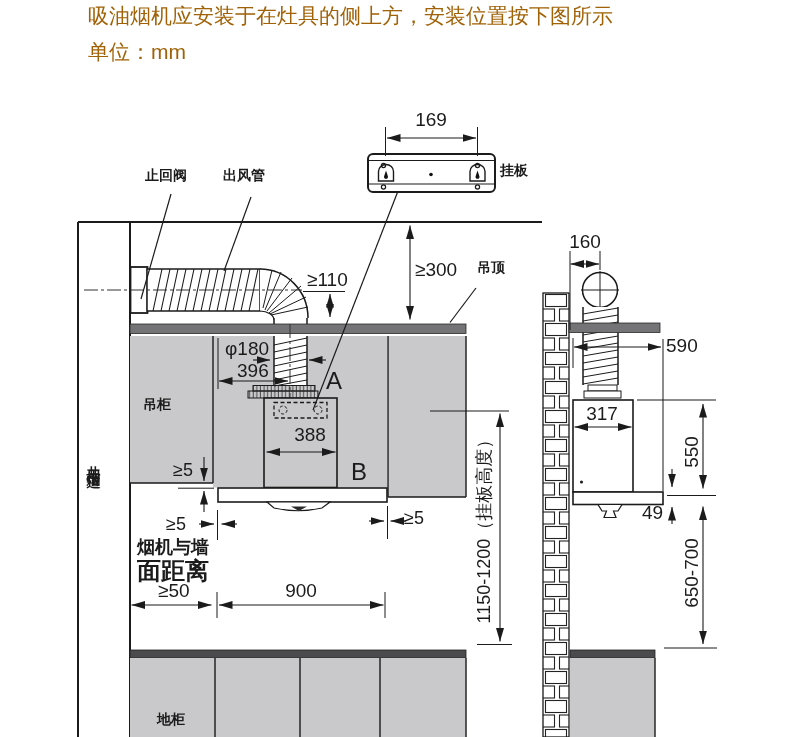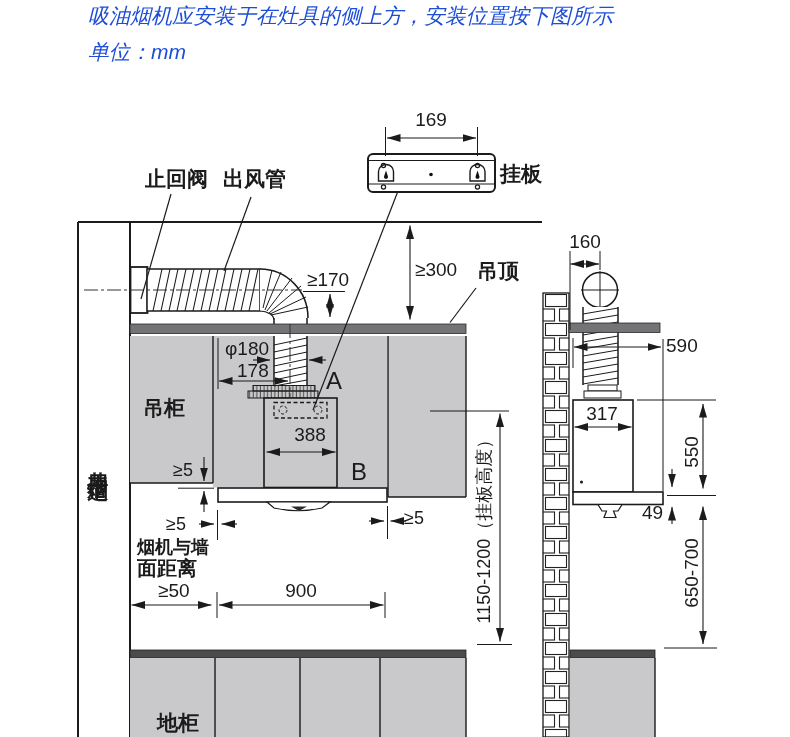--- a/index.html
+++ b/index.html
@@ -1,21 +1,21 @@
 <!DOCTYPE html>
 <html><head>
 <meta charset="utf-8">
 <style>
   html,body{margin:0;padding:0;background:#fff;}
   .stage{position:relative;width:790px;height:737px;background:#fff;overflow:hidden;
          font-family:"Liberation Sans","DejaVu Sans",sans-serif;}
   .stage svg{position:absolute;left:0;top:0;}
   .t{position:absolute;color:#1b1b1b;white-space:nowrap;line-height:1.08;}
-  .hd{font-size:21px;color:#1d4ed8;font-style:italic;}
-  .lbl{font-weight:bold;font-size:21px;}
+  .hd{font-size:21px;color:#a16207;}
+  .lbl{font-weight:bold;font-size:14px;}
   .dim{font-size:19px;}
   .big{font-size:24px;}
   .ctr{transform:translateX(-50%);}
   .rot{transform:translate(-50%,-50%) rotate(-90deg);}
   .vert{writing-mode:vertical-rl;text-orientation:upright;letter-spacing:3px;}
 </style>
 </head>
 <body>
 
 <div class="stage">
@@ -165,30 +165,30 @@
   <div class="t hd" style="left:88px;top:5px">吸油烟机应安装于在灶具的侧上方，安装位置按下图所示</div>
   <div class="t hd" style="left:88px;top:41px">单位：mm</div>
 
   <div class="t lbl" style="left:145px;top:168px">止回阀</div>
   <div class="t lbl" style="left:223px;top:168px">出风管</div>
   <div class="t lbl" style="left:500px;top:163px">挂板</div>
   <div class="t lbl" style="left:477px;top:260px">吊顶</div>
   <div class="t lbl" style="left:143px;top:397px">吊柜</div>
   <div class="t lbl vert" style="left:86px;top:455px">共用烟道</div>
   <div class="t lbl" style="left:137px;top:538px;font-size:18px">烟机与墙</div>
-  <div class="t lbl" style="left:137px;top:558px;font-size:20px">面距离</div>
+  <div class="t lbl" style="left:137px;top:558px;font-size:24px">面距离</div>
   <div class="t lbl" style="left:157px;top:712px">地柜</div>
   <div class="t big" style="left:326px;top:368px">A</div>
   <div class="t big" style="left:351px;top:459px">B</div>
 
   <div class="t dim ctr" style="left:431px;top:110px">169</div>
-  <div class="t dim" style="left:307px;top:270px">≥170</div>
+  <div class="t dim" style="left:307px;top:270px">≥110</div>
   <div class="t dim" style="left:415px;top:260px">≥300</div>
   <div class="t dim" style="left:225px;top:339px">φ180</div>
-  <div class="t dim" style="left:237px;top:361px">178</div>
+  <div class="t dim" style="left:237px;top:361px">396</div>
   <div class="t dim ctr" style="left:310px;top:425px">388</div>
   <div class="t dim" style="left:173px;top:461px;font-size:18px">≥5</div>
   <div class="t dim" style="left:166px;top:515px;font-size:18px">≥5</div>
   <div class="t dim" style="left:404px;top:509px;font-size:18px">≥5</div>
   <div class="t dim" style="left:158px;top:581px">≥50</div>
   <div class="t dim ctr" style="left:301px;top:581px">900</div>
   <div class="t dim rot" style="left:485px;top:527px;font-size:18px">1150-1200（挂板高度）</div>
   <div class="t dim ctr" style="left:585px;top:232px">160</div>
   <div class="t dim" style="left:666px;top:336px">590</div>
   <div class="t dim ctr" style="left:602px;top:404px">317</div>

